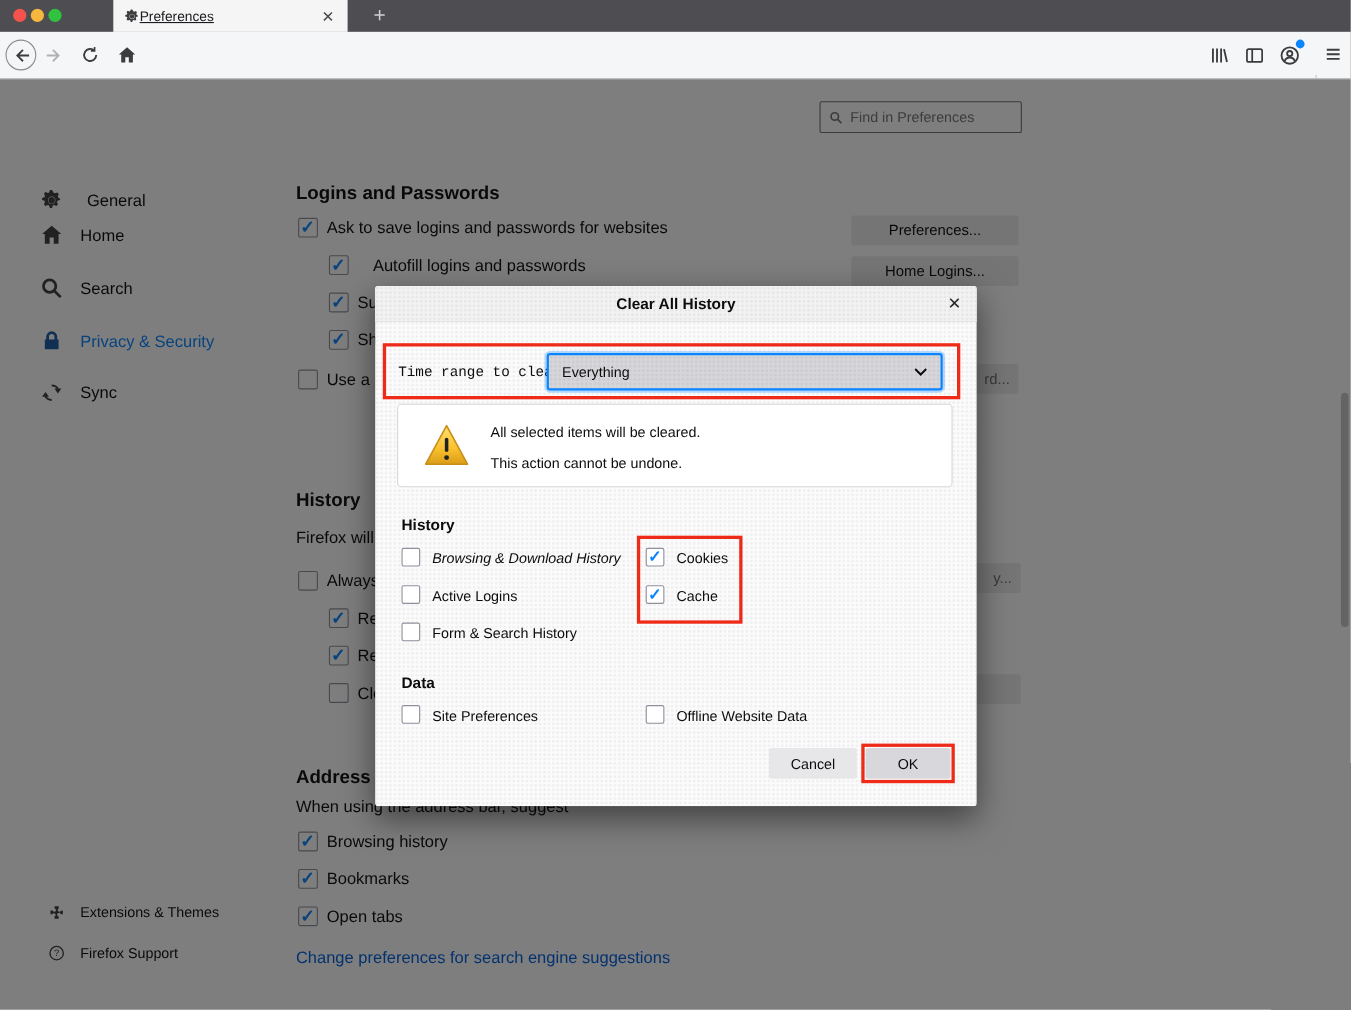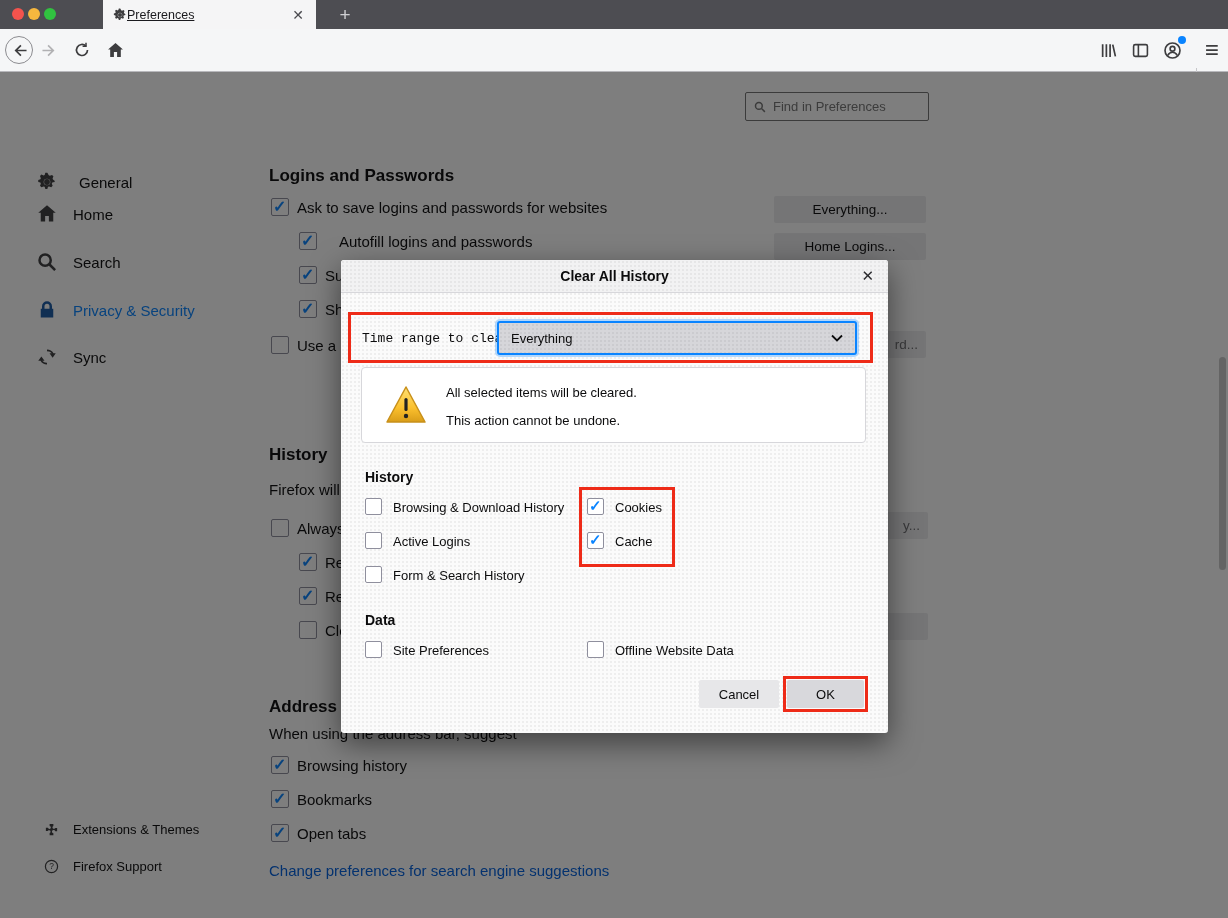--- a/index.html
+++ b/index.html
@@ -213,21 +213,21 @@
     <span class="cblabel" style="left:297px; top:127px;">Ask to save logins and passwords for websites</span>
     <span class="cb checked" style="left:299px; top:160px;"></span>
     <span class="cblabel" style="left:325px; top:161px;margin-left:14px;">Autofill logins and passwords</span>
     <span class="cb checked" style="left:299px; top:194px;"></span>
     <span class="cblabel" style="left:325px; top:195px;">Su</span>
     <span class="cb checked" style="left:299px; top:228px;"></span>
     <span class="cblabel" style="left:325px; top:229px;">Sh</span>
     <span class="cb" style="left:271px; top:264px;"></span>
     <span class="cblabel" style="left:297px; top:265px;">Use a</span>
 
-    <div class="pbtn" style="left:774px; top:124px; width:152px;">Everything...</div>
+    <div class="pbtn" style="left:774px; top:124px; width:152px;">Preferences...</div>
     <div class="pbtn" style="left:774px; top:161px; width:152px;">Home Logins...</div>
     <div class="pbtn frag" style="left:850px; top:259px; width:76px;">rd...</div>
 
     <div class="h1" style="left:269px; top:373px;">History</div>
     <div class="ptext" style="left:269px; top:409px;">Firefox will</div>
     <span class="cb" style="left:271px; top:447px;"></span>
     <span class="cblabel" style="left:297px; top:448px;">Always</span>
     <span class="cb checked" style="left:299px; top:481px;"></span>
     <span class="cblabel" style="left:325px; top:482px;">Re</span>
     <span class="cb checked" style="left:299px; top:515px;"></span>
@@ -283,21 +283,21 @@
             <circle cx="22" cy="32" r="2.2" fill="#222"></circle>
           </svg>
         </span>
         <span class="warn-line" style="top:17px;">All selected items will be cleared.</span>
         <span class="warn-line" style="top:45px;">This action cannot be undone.</span>
       </div>
 
       <div class="dlg-h" style="left:24px; top:209px;">History</div>
 
       <span class="dcb" style="left:24px; top:238px;"></span>
-      <span class="dcb-label" style="left:52px; top:240px;">Browsing &amp; Download History</span>
+      <span class="dcb-label" style="left:52px; top:240px;font-style:italic;">Browsing &amp; Download History</span>
       <span class="dcb" style="left:24px; top:272px;"></span>
       <span class="dcb-label" style="left:52px; top:274px;">Active Logins</span>
       <span class="dcb" style="left:24px; top:306px;"></span>
       <span class="dcb-label" style="left:52px; top:308px;">Form &amp; Search History</span>
 
       <div class="redbox" style="left:238px; top:227px; width:96px; height:80px;"></div>
       <span class="dcb checked" style="left:246px; top:238px;"></span>
       <span class="dcb-label" style="left:274px; top:240px;">Cookies</span>
       <span class="dcb checked" style="left:246px; top:272px;"></span>
       <span class="dcb-label" style="left:274px; top:274px;">Cache</span>

